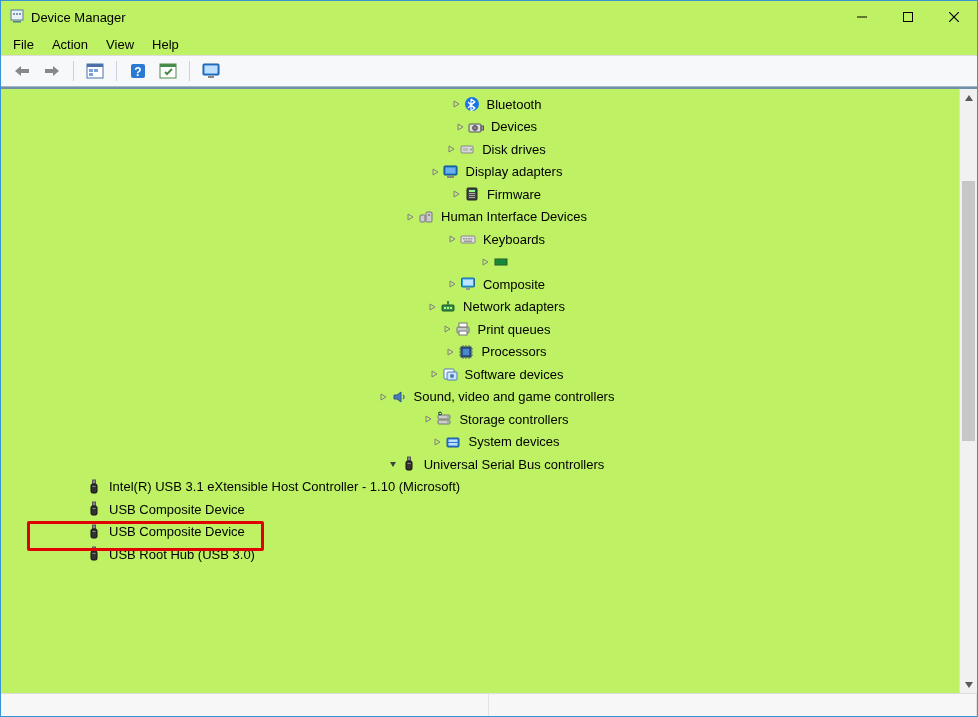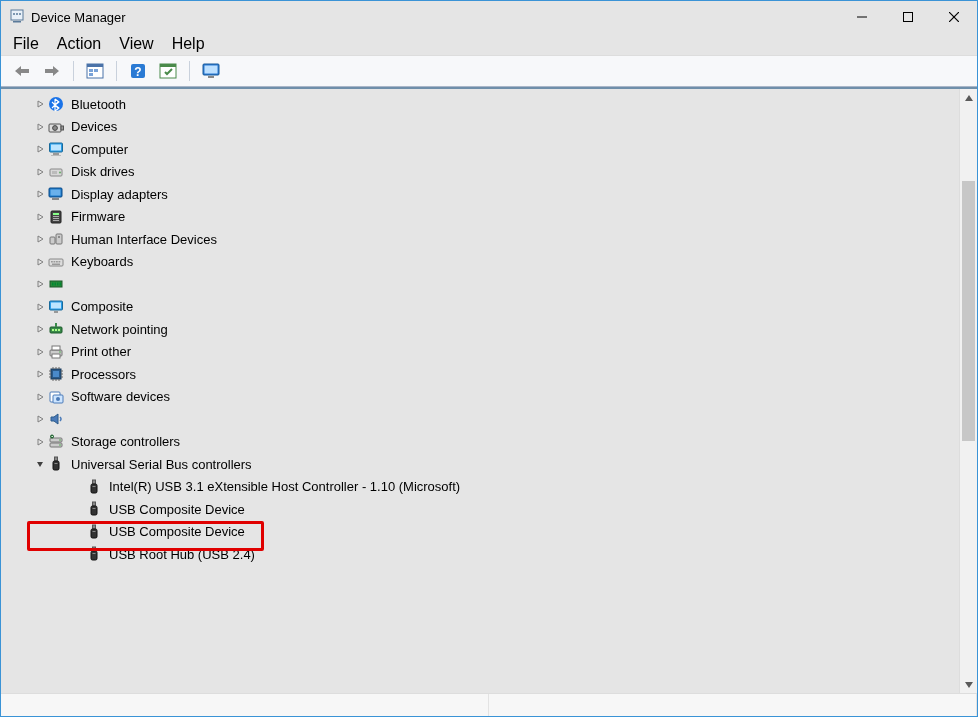--- a/index.html
+++ b/index.html
@@ -10,21 +10,21 @@
     background: #fff;
     color: #000;
   }
   .window {
     width: 978px;
     height: 717px;
     border: 1px solid #3a93d6;
     box-sizing: border-box;
     display: flex;
     flex-direction: column;
-    background: #e5e5e5;
+    background: #bef264;
   }
   .titlebar {
     height: 32px;
     display: flex;
     align-items: center;
     padding-left: 8px;
     font-size: 13px;
   }
   .titlebar .title { margin-left: 6px; }
   .winctrls { margin-left: auto; display: flex; }
@@ -35,21 +35,21 @@
     align-items: center;
     justify-content: center;
   }
   .winctrl svg { display: block; }
   .menubar {
     height: 22px;
     display: flex;
     align-items: center;
     gap: 18px;
     padding: 0 12px;
-    font-size: 16px;
+    font-size: 13px;
   }
   .menubar span { cursor: default; }
   .toolbar {
     height: 30px;
     border-top: 1px solid #ddd;
     border-bottom: 1px solid #a9b6c8;
     display: flex;
     align-items: center;
     gap: 4px;
     padding: 0 8px;
@@ -98,21 +98,21 @@
   }
   .row .arrow.empty { color: transparent; }
   .row .icon {
     width: 18px;
     height: 18px;
     display: flex;
     align-items: center;
     justify-content: center;
     margin-right: 4px;
   }
-  .row.level1 { padding-left: 32px; }
+  .row.level1 { padding-left: 32px; justify-content: center; }
   .row.level2 { padding-left: 70px; }
   .row .label { padding: 1px 2px; }
   .highlight {
     border: 3px solid #e00000;
     border-radius: 2px;
     position: absolute;
     pointer-events: none;
   }
   .scrollbar {
     width: 17px;
@@ -269,36 +269,20 @@
           <span class="label">Devices</span>
         </div>
         <div class="row level1">
           <span class="arrow">
             <svg width="10" height="10">
               <path d="M3,2 L8,5 L3,8 Z" fill="none" stroke="#808080" stroke-width="1"></path>
             </svg>
           </span>
           <span class="icon">
             <svg width="16" height="16" viewBox="0 0 16 16">
-              <rect x="1.5" y="2" width="13" height="9" rx="1" fill="#2a9de8" stroke="#1a6a9a"></rect>
-              <rect x="3" y="3.5" width="10" height="6" fill="#bde5ff"></rect>
-              <rect x="5" y="12" width="6" height="2" fill="#999"></rect>
-              <rect x="3" y="14" width="10" height="1" fill="#bbb"></rect>
-            </svg>
-          </span>
-          <span class="label">Computer</span>
-        </div>
-        <div class="row level1">
-          <span class="arrow">
-            <svg width="10" height="10">
-              <path d="M3,2 L8,5 L3,8 Z" fill="none" stroke="#808080" stroke-width="1"></path>
-            </svg>
-          </span>
-          <span class="icon">
-            <svg width="16" height="16" viewBox="0 0 16 16">
               <rect x="2" y="5" width="12" height="7" rx="1" fill="#d8d8d8" stroke="#888"></rect>
               <circle cx="12" cy="8.5" r="1" fill="#6a6"></circle>
               <rect x="4" y="7" width="5" height="3" fill="#bbb"></rect>
             </svg>
           </span>
           <span class="label">Disk drives</span>
         </div>
         <div class="row level1">
           <span class="arrow">
             <svg width="10" height="10">
@@ -403,37 +387,37 @@
           </span>
           <span class="icon">
             <svg width="16" height="16" viewBox="0 0 16 16">
               <rect x="2" y="6" width="12" height="6" rx="1" fill="#3a8a4a" stroke="#1a5a2a"></rect>
               <rect x="4" y="8" width="2" height="2" fill="#af8"></rect>
               <rect x="7" y="8" width="2" height="2" fill="#af8"></rect>
               <rect x="10" y="8" width="2" height="2" fill="#af8"></rect>
               <rect x="7" y="2" width="2" height="4" fill="#3a8a4a"></rect>
             </svg>
           </span>
-          <span class="label">Network pointing</span>
+          <span class="label">Network adapters</span>
         </div>
         <div class="row level1">
           <span class="arrow">
             <svg width="10" height="10">
               <path d="M3,2 L8,5 L3,8 Z" fill="none" stroke="#808080" stroke-width="1"></path>
             </svg>
           </span>
           <span class="icon">
             <svg width="16" height="16" viewBox="0 0 16 16">
               <rect x="2" y="6" width="12" height="6" rx="1" fill="#ccc" stroke="#777"></rect>
               <rect x="4" y="2" width="8" height="4" fill="#fff" stroke="#777"></rect>
               <rect x="4" y="10" width="8" height="4" fill="#fff" stroke="#777"></rect>
               <circle cx="12" cy="8" r="0.8" fill="#4a4"></circle>
             </svg>
           </span>
-          <span class="label">Print other</span>
+          <span class="label">Print queues</span>
         </div>
         <div class="row level1">
           <span class="arrow">
             <svg width="10" height="10">
               <path d="M3,2 L8,5 L3,8 Z" fill="none" stroke="#808080" stroke-width="1"></path>
             </svg>
           </span>
           <span class="icon">
             <svg width="16" height="16" viewBox="0 0 16 16">
               <rect x="3" y="3" width="10" height="10" fill="#2a5a8a" stroke="#1a3a5a"></rect>
@@ -474,20 +458,21 @@
             <svg width="10" height="10">
               <path d="M3,2 L8,5 L3,8 Z" fill="none" stroke="#808080" stroke-width="1"></path>
             </svg>
           </span>
           <span class="icon">
             <svg width="16" height="16" viewBox="0 0 16 16">
               <path d="M3,6 L6,6 L10,3 L10,13 L6,10 L3,10 Z" fill="#4a7ab8" stroke="#2a5a8a"></path>
               <path d="M12,6 Q14,8 12,10" stroke="#4a7ab8" stroke-width="1.5" fill="none"></path>
             </svg>
           </span>
+          <span class="label">Sound, video and game controllers</span>
         </div>
         <div class="row level1">
           <span class="arrow">
             <svg width="10" height="10">
               <path d="M3,2 L8,5 L3,8 Z" fill="none" stroke="#808080" stroke-width="1"></path>
             </svg>
           </span>
           <span class="icon">
             <svg width="16" height="16" viewBox="0 0 16 16">
               <rect x="2" y="4" width="12" height="4" rx="1" fill="#ccc" stroke="#777"></rect>
@@ -496,20 +481,35 @@
               <circle cx="12" cy="11" r="0.8" fill="#4a4"></circle>
               <circle cx="4" cy="2.5" r="1.5" fill="#3a8a4a" stroke="#1a5a2a"></circle>
               <path d="M3.5,2.5 L4,3 L5,2" stroke="#fff" stroke-width="0.8" fill="none"></path>
             </svg>
           </span>
           <span class="label">Storage controllers</span>
         </div>
         <div class="row level1">
           <span class="arrow">
             <svg width="10" height="10">
+              <path d="M3,2 L8,5 L3,8 Z" fill="none" stroke="#808080" stroke-width="1"></path>
+            </svg>
+          </span>
+          <span class="icon">
+            <svg width="16" height="16" viewBox="0 0 16 16">
+              <rect x="2" y="4" width="12" height="9" rx="1" fill="#2a7ad4" stroke="#1a5a9a"></rect>
+              <rect x="3.5" y="5.5" width="9" height="2.5" fill="#bde0ff"></rect>
+              <rect x="3.5" y="9" width="9" height="2.5" fill="#bde0ff"></rect>
+            </svg>
+          </span>
+          <span class="label">System devices</span>
+        </div>
+        <div class="row level1">
+          <span class="arrow">
+            <svg width="10" height="10">
               <path d="M2,3 L8,3 L5,8 Z" fill="#404040"></path>
             </svg>
           </span>
           <span class="icon">
             <svg width="16" height="16" viewBox="0 0 16 16">
               <rect x="6.5" y="1" width="3" height="4" fill="#888" stroke="#555"></rect>
               <rect x="5" y="5" width="6" height="9" rx="1.5" fill="#333" stroke="#111"></rect>
               <rect x="6.5" y="7" width="3" height="1" fill="#888"></rect>
             </svg>
           </span>
@@ -550,21 +550,21 @@
         </div>
         <div class="row level2">
           <span class="arrow empty">&nbsp;</span>
           <span class="icon">
             <svg width="16" height="16" viewBox="0 0 16 16">
               <rect x="6.5" y="1" width="3" height="4" fill="#888" stroke="#555"></rect>
               <rect x="5" y="5" width="6" height="9" rx="1.5" fill="#333" stroke="#111"></rect>
               <rect x="6.5" y="7" width="3" height="1" fill="#888"></rect>
             </svg>
           </span>
-          <span class="label">USB Root Hub (USB 2.4)</span>
+          <span class="label">USB Root Hub (USB 3.0)</span>
         </div>
       </div>
     <div class="scrollbar">
       <div class="arrowbtn">
         <svg width="8" height="6">
             <path d="M4,0 L8,6 L0,6 Z" fill="#5a5a5a"></path>
           </svg>
       </div>
       <div class="track">
         <div class="thumb"></div>

